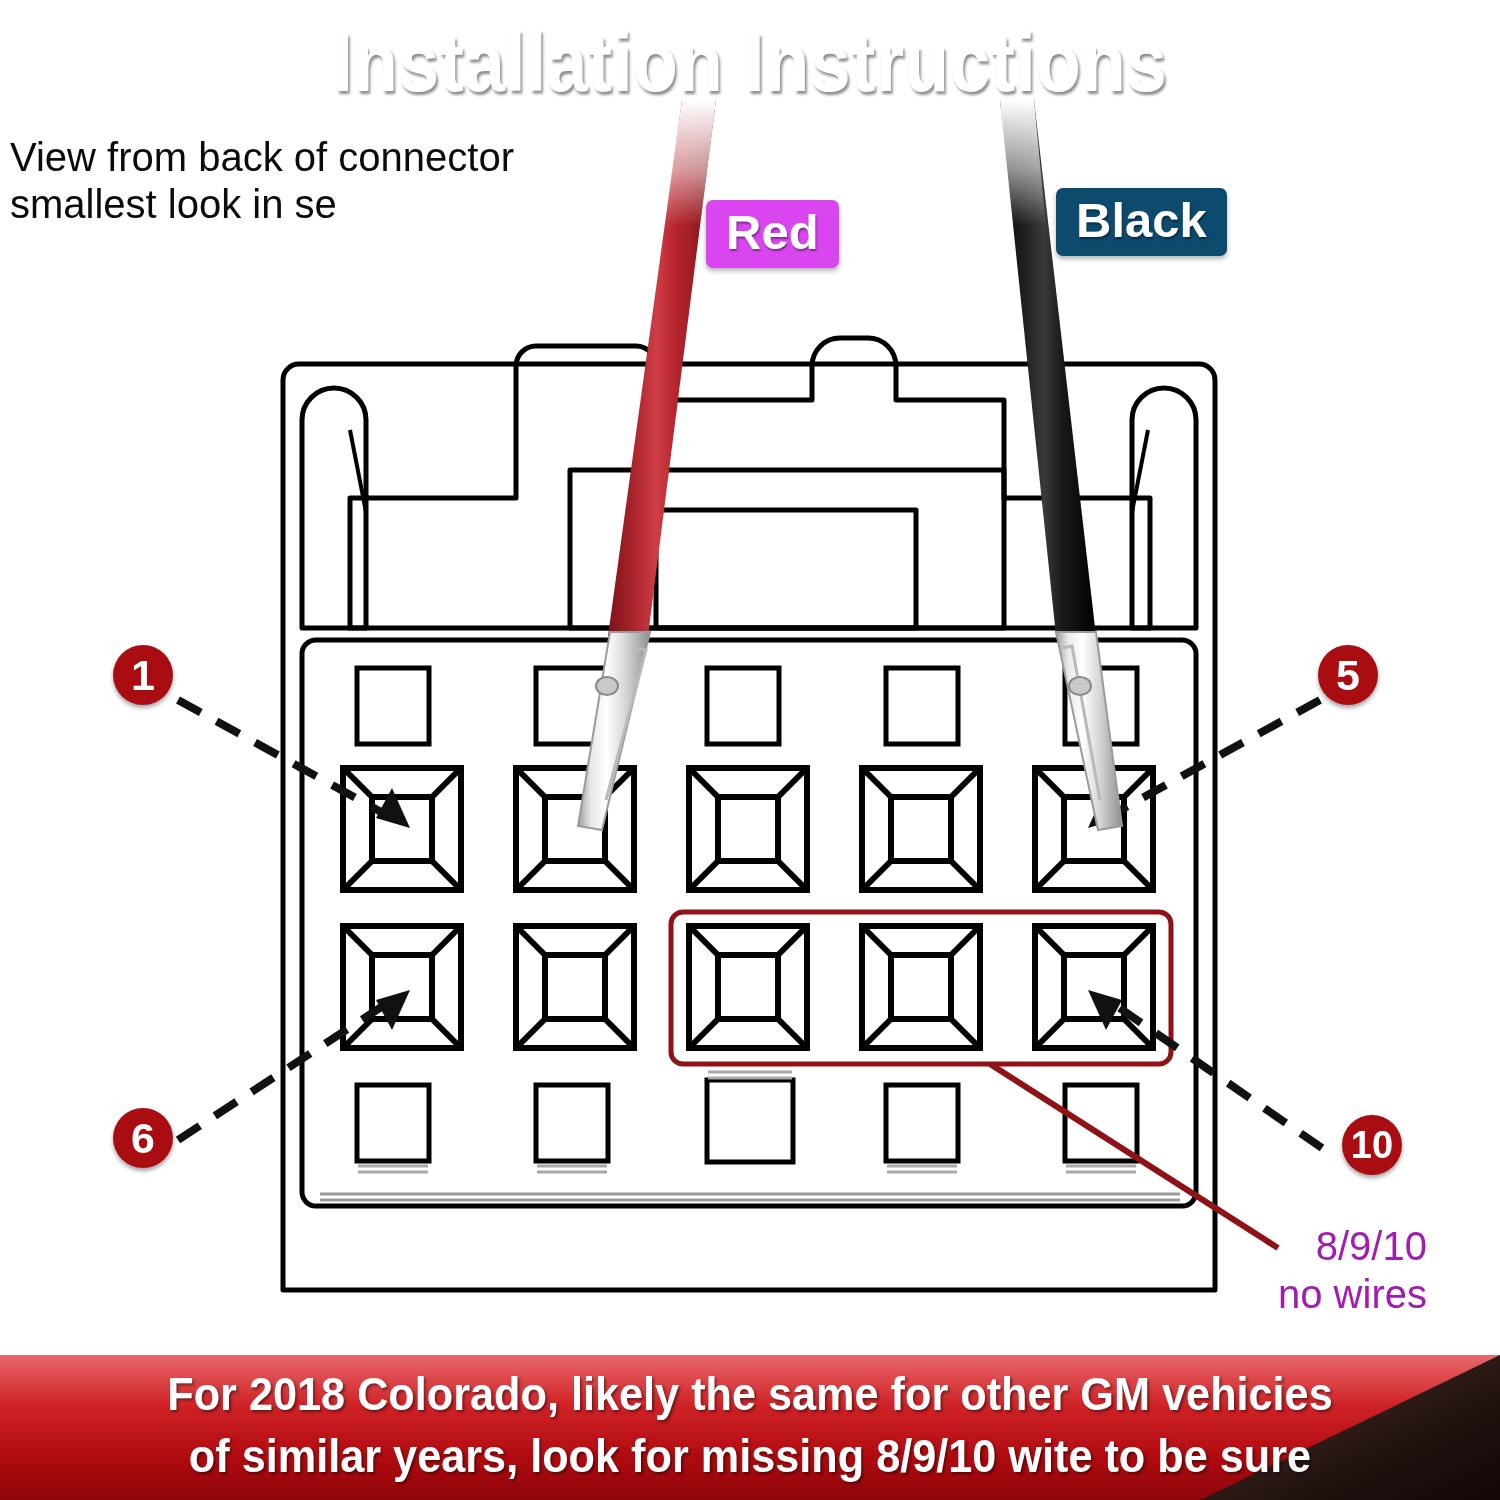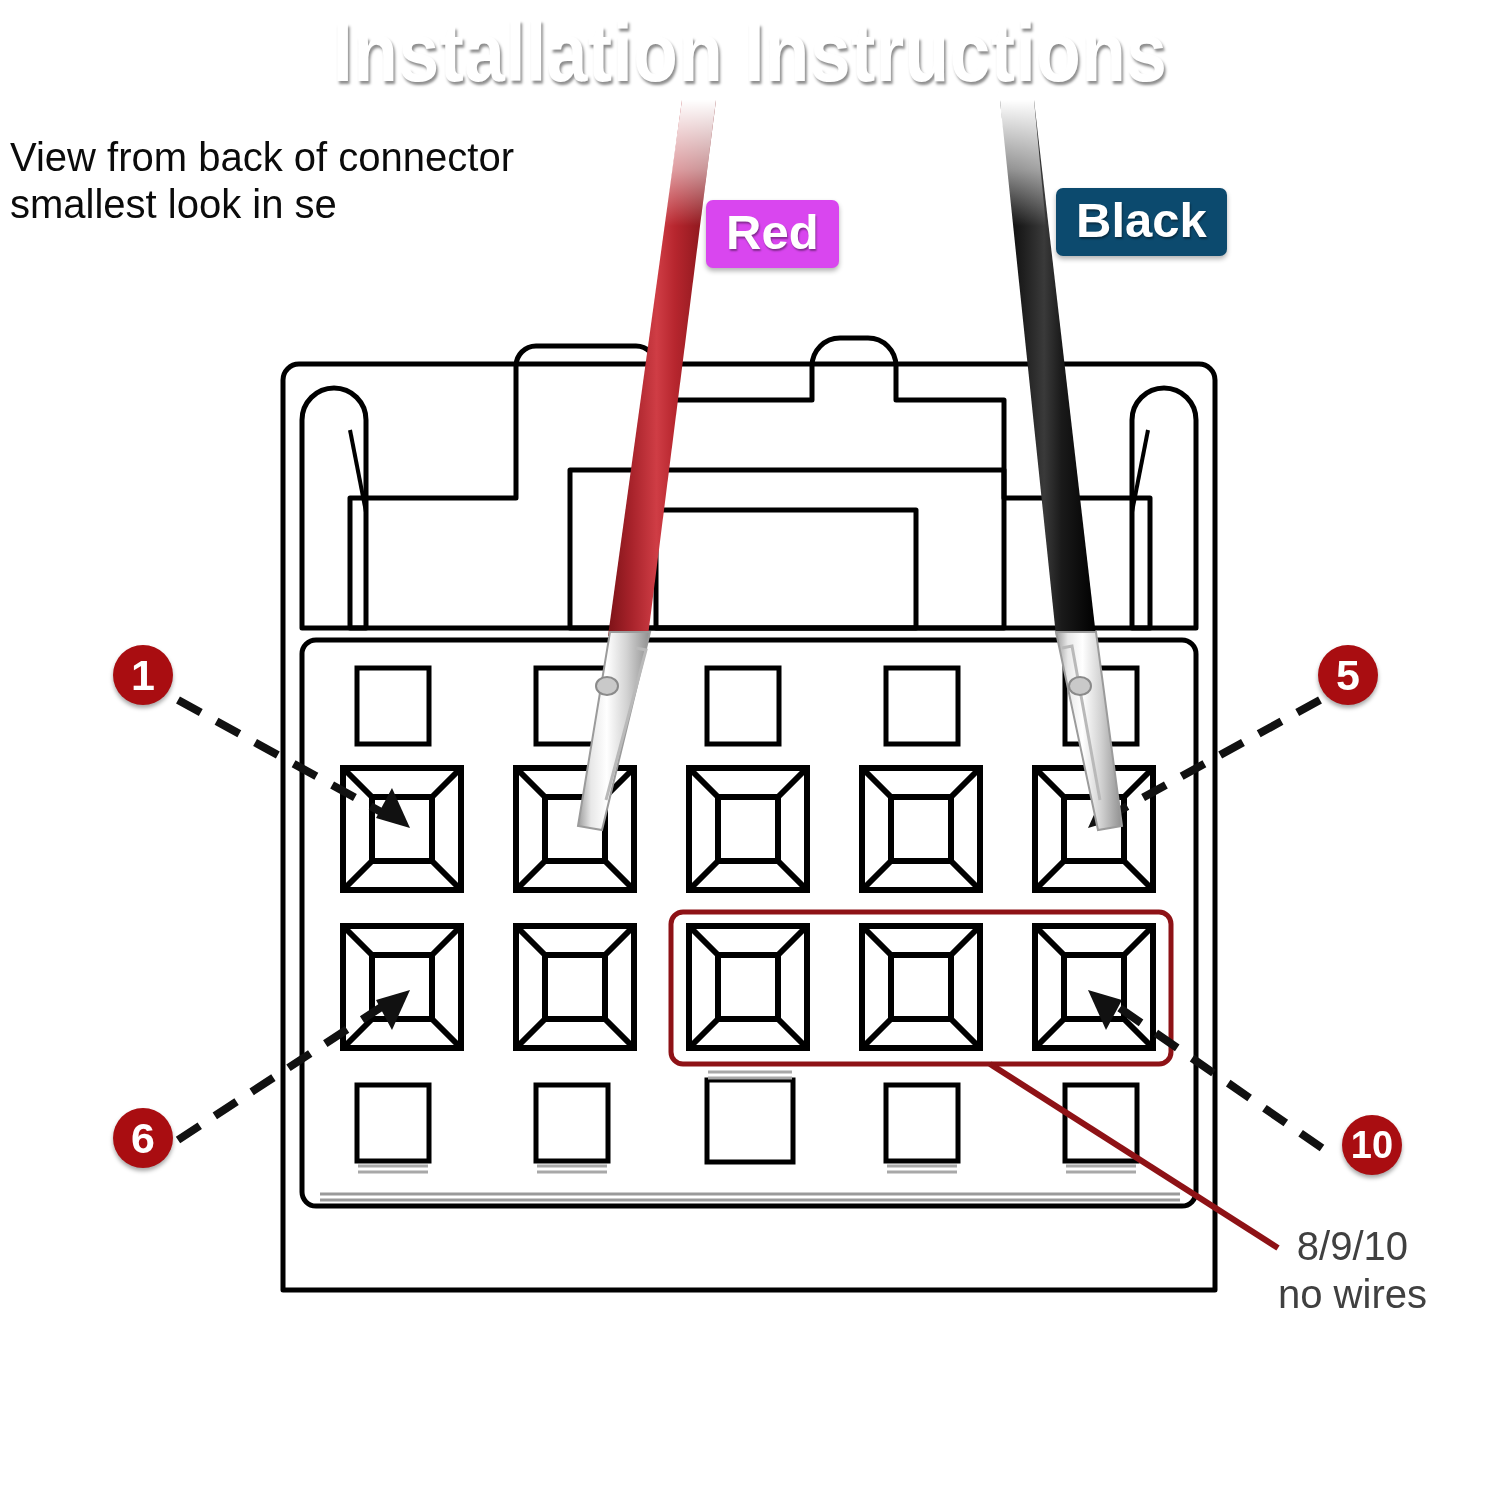--- a/index.html
+++ b/index.html
@@ -24,21 +24,21 @@
     position: absolute;
     left: 0;
     top: 0;
     width: 1500px;
     height: 1500px;
   }
 
   
   .header-band {
     position: absolute;
-    left: 0; top: 3px;
+    left: 0; top: 13px;
     width: 1352px;
     height: 102px;
     overflow: hidden;
   }
   .header-title {
     position: absolute;
     left: 0;
     top: 2px;
     width: 1500px;
     text-align: center;
@@ -111,24 +111,24 @@
   #marker-1 { left: 113px; top: 645px; }
   #marker-5 { left: 1318px; top: 645px; }
   #marker-6 { left: 113px; top: 1108px; }
   #marker-10 { left: 1330px; top: 1115px; margin-left: 12px; }
 
   
   .nowires {
     position: absolute;
     left: 1278px;
     top: 1222px;
-    color: #404040;
+    color: #a21caf;
     font-size: 40px;
     line-height: 48px;
-    text-align: center;
+    text-align: right;
     white-space: nowrap;
   }
 
   
   .footer-band {
     position: absolute;
     left: 0;
     top: 1355px;
     width: 1500px;
     height: 145px;
@@ -396,14 +396,21 @@
   <div class="marker" id="marker-1">1</div>
   <div class="marker" id="marker-5">5</div>
   <div class="marker" id="marker-6">6</div>
   <div class="marker wide" id="marker-10">10</div>
 
   <div class="nowires">
     <div>8/9/10</div>
     <div>no wires</div>
   </div>
 
+  <div class="footer-band">
+    <div class="footer-wedge"></div>
+    <div class="footer-text">
+      <div>For 2018 Colorado, likely the same for other GM vehicies</div>
+      <div>of similar years, look for missing 8/9/10 wite to be sure</div>
+    </div>
+  </div>
 
 </div>
 
 </body></html>

